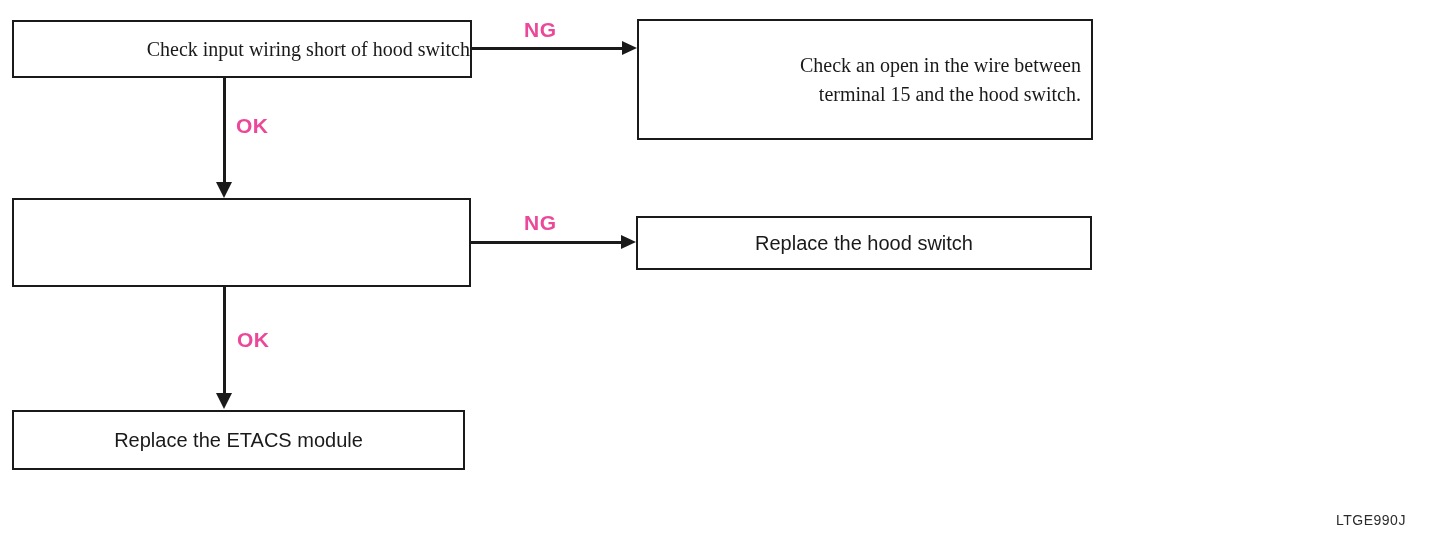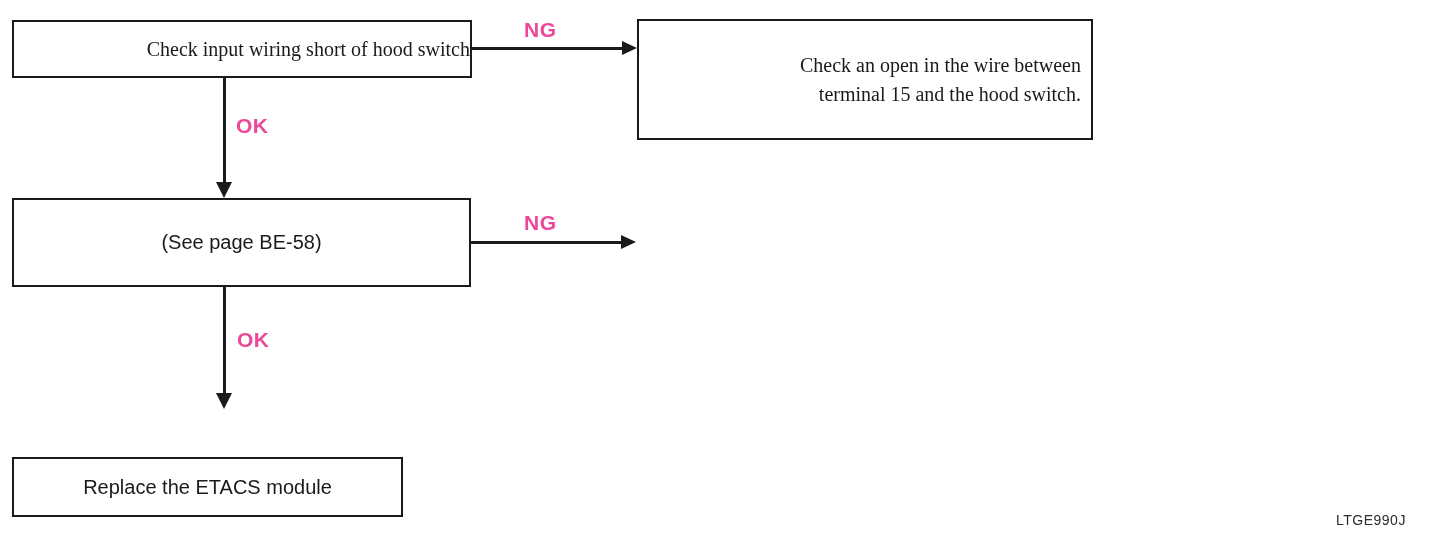--- a/index.html
+++ b/index.html
@@ -80,31 +80,33 @@
   <div class="node v-center h-left" style="left:637px; top:19px; width:456px; height:121px; padding-left:20px; padding-right:10px;">
     <div>Check an open in the wire between</div>
     <div>terminal 15 and the hood switch.</div>
   </div>
 
   <div class="line" style="left:223px; top:78px; width:2.5px; height:108px;"></div>
   <div class="arrowhead-down" style="left:216px; top:182px;"></div>
   <div class="edge-label" style="left:236px; top:114px;">OK</div>
 
   <div class="node v-center h-center" style="left:12px; top:198px; width:459px; height:89px;">
-    <div>(See page BE-58)</div>
   </div>
 
   <div class="edge-label" style="left:524px; top:211px;">NG</div>
   <div class="line" style="left:471px; top:241px; width:151px; height:2.5px;"></div>
   <div class="arrowhead-right" style="left:621px; top:235px;"></div>
 
+  <div class="node v-center h-center" style="left:636px; top:216px; width:456px; height:54px;">
+    <div>Replace the hood switch</div>
+  </div>
 
   <div class="line" style="left:223px; top:287px; width:2.5px; height:108px;"></div>
   <div class="arrowhead-down" style="left:216px; top:393px;"></div>
   <div class="edge-label" style="left:237px; top:328px;">OK</div>
 
-  <div class="node v-center h-center" style="left:12px; top:410px; width:391px; height:60px;margin-top:47px;">
+  <div class="node v-center h-center" style="left:12px; top:410px; width:453px; height:60px;">
     <div>Replace the ETACS module</div>
   </div>
 
   <div class="figure-code" style="left:1336px; top:512px;">LTGE990J</div>
 
 </div>
 
 </body></html>

